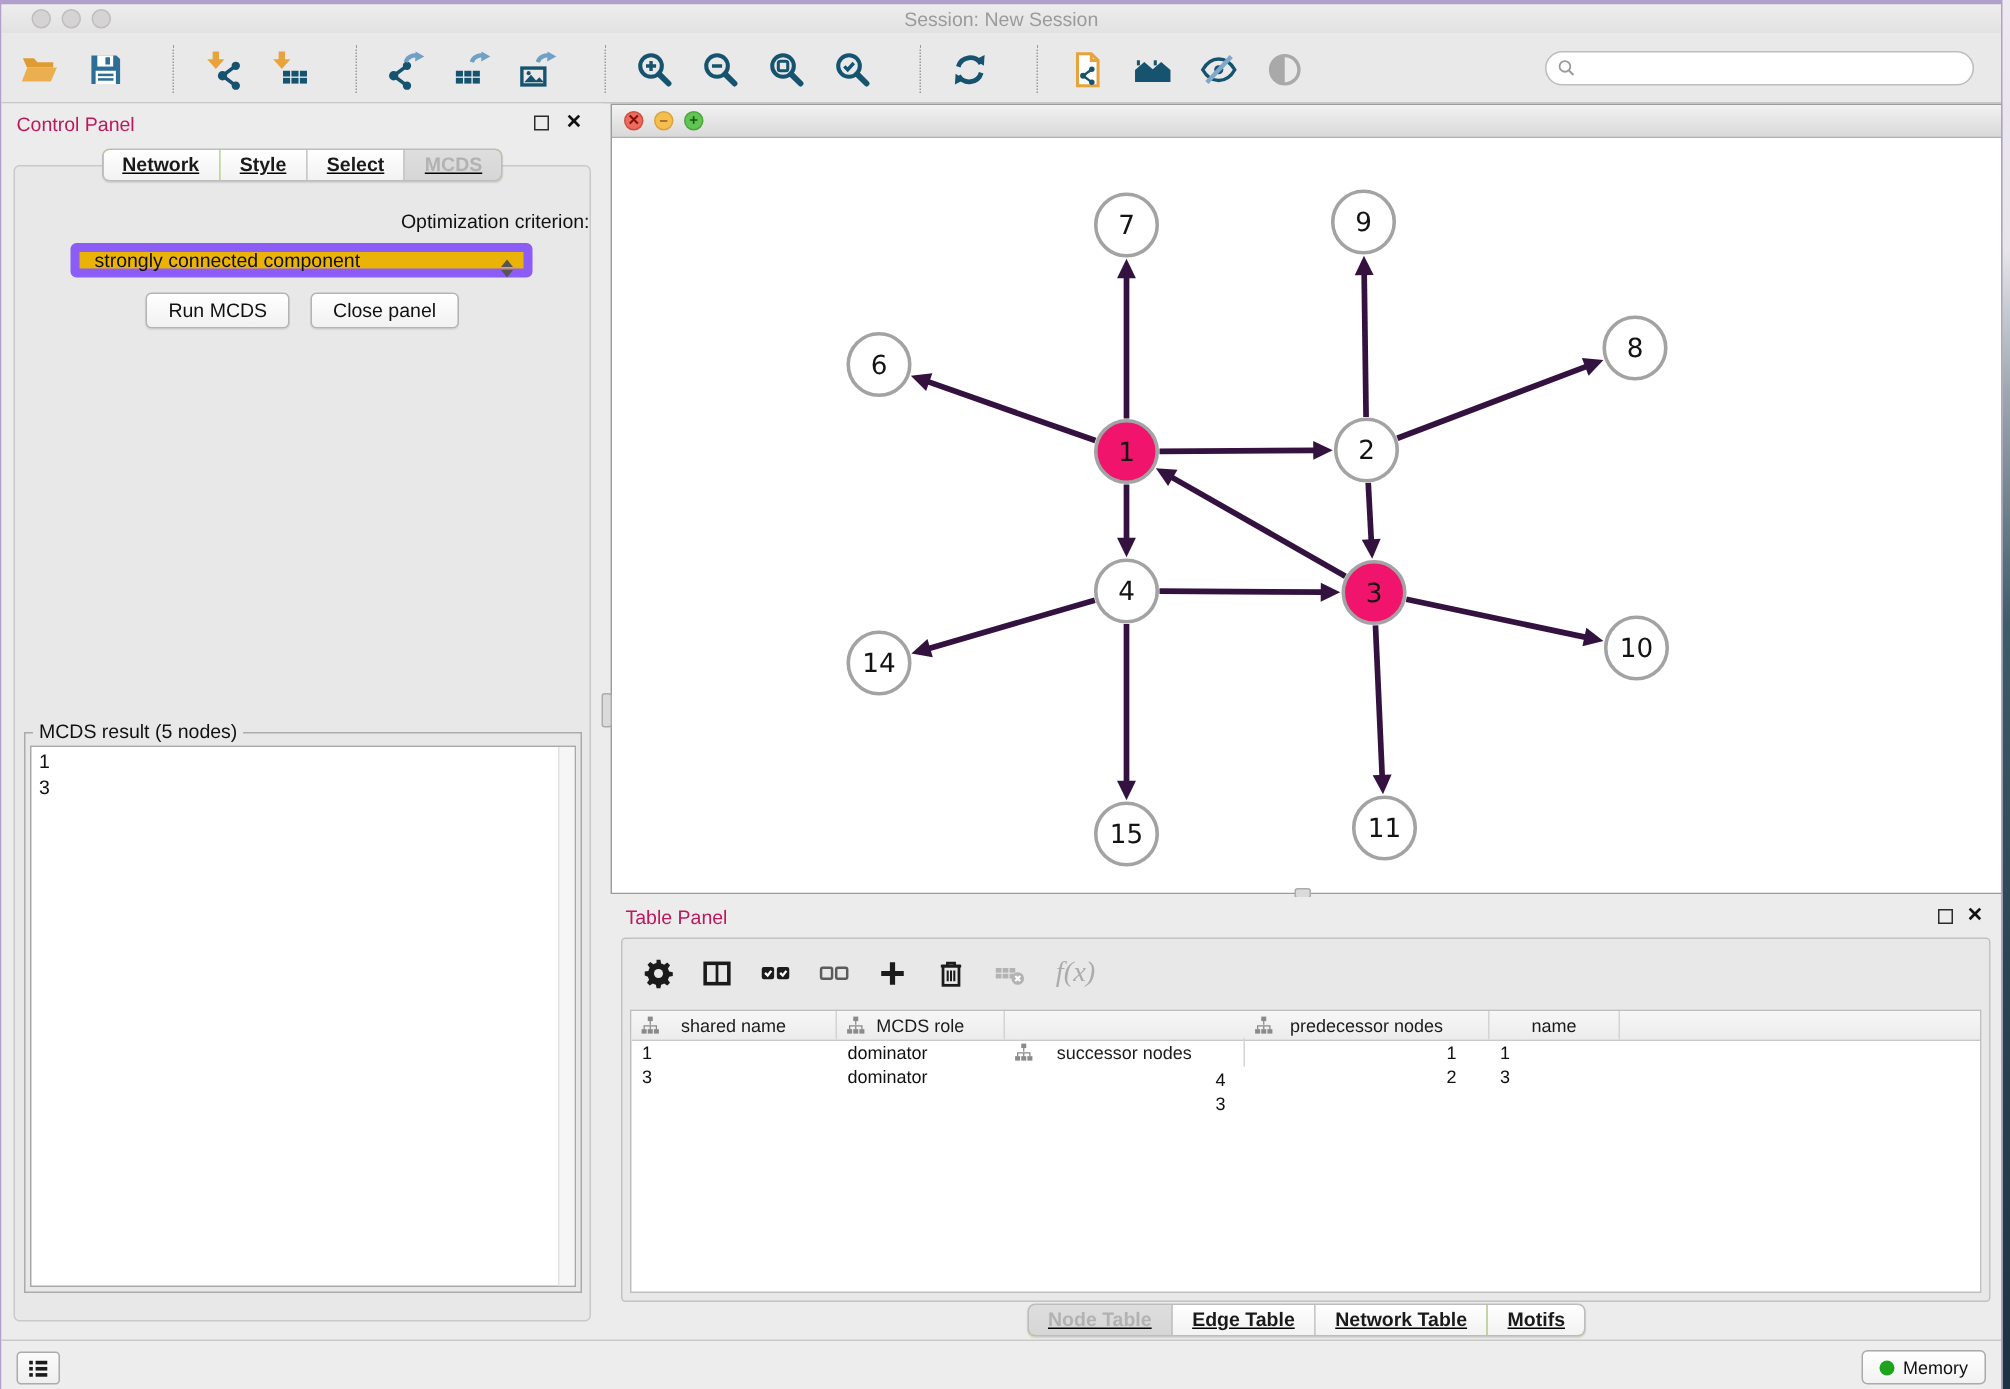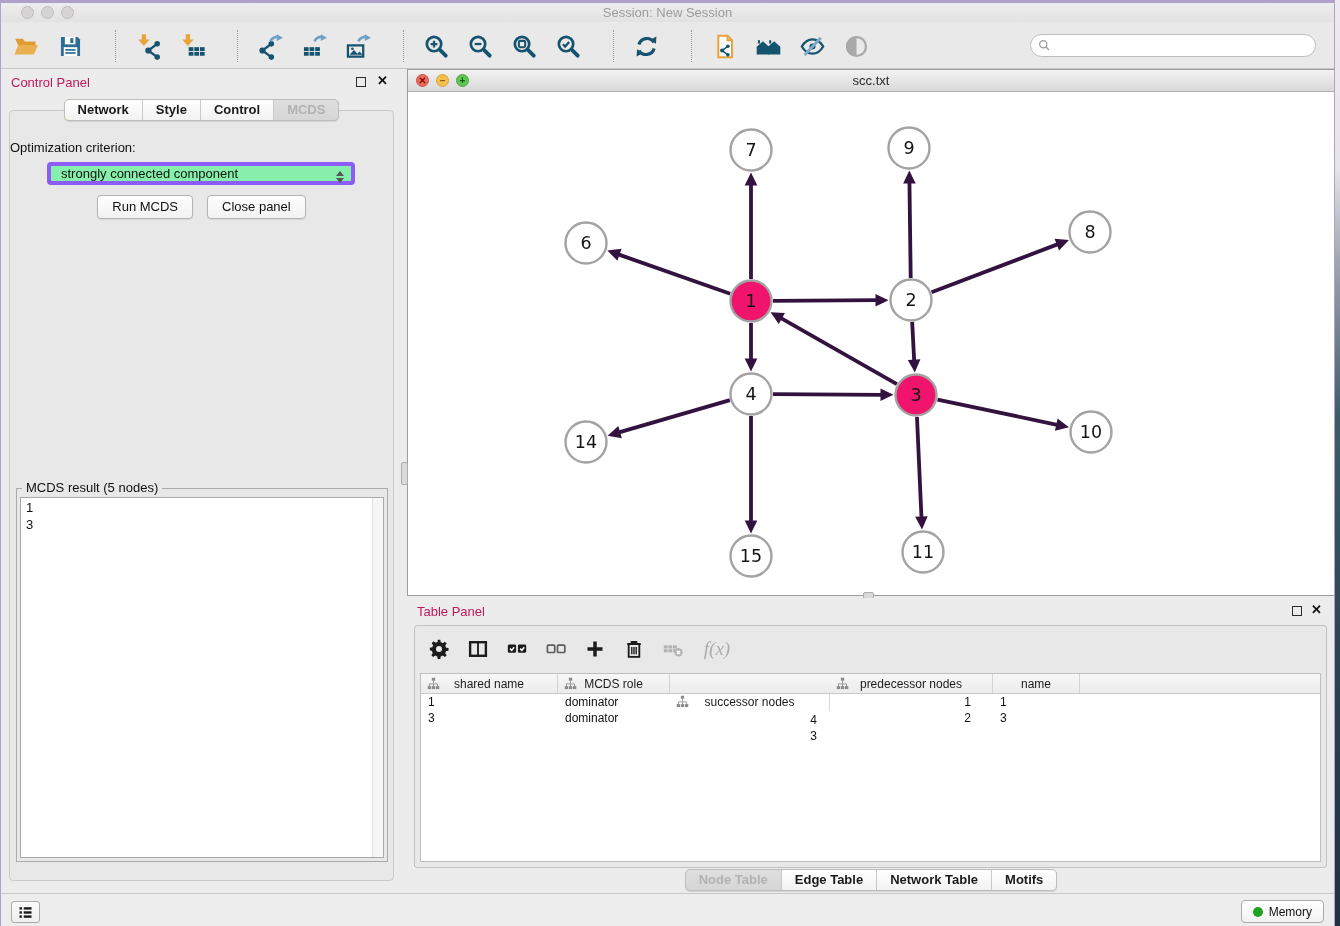--- a/index.html
+++ b/index.html
@@ -29,34 +29,34 @@
   .searchbox { position:absolute; right:18px; top:12px; width:286px; height:23px; background:#fff;
          border:1px solid #BDBDBD; border-radius:12px; display:flex; align-items:center; padding-left:7px; }
   .searchbox input { border:none; outline:none; flex:1; height:18px; font-size:12px; background:transparent; }
 
   
   .panel-header-title { position:absolute; left:10px; top:6px; font-size:13px; color:#be185d; }
   .float-icon { position:absolute; top:8px; width:10px; height:10px; border:1.6px solid #2B2B2B; background:transparent; }
   .close-icon { position:absolute; top:4px; font-size:13px; font-weight:bold; color:#111; }
 
   .seg { display:inline-flex; border:1px solid #BDBDBD; border-radius:5px; overflow:hidden;
-         background:#84cc16; box-shadow:0 1px 1px rgba(0,0,0,.10); }
+         background:#84cc16; box-shadow:0 1px 1px rgba(0,0,0,.10);text-decoration:underline; }
   .seg .s { padding:2px 13px 3px; font-size:13px; font-weight:600; color:#1A1A1A;
          background:linear-gradient(#FFFFFF,#F2F2F2); border-right:1px solid #C9C9C9; white-space:nowrap; }
   .seg .s:last-child { border-right:none; }
   .seg .s.active { background:linear-gradient(#DEDEDE,#D6D6D6); color:#B2B2B2; }
 
   
   .control-panel { position:absolute; left:0; top:66px; width:401px; height:824px; background:#ECECEC; }
   .cp-tabs { position:absolute; left:0; right:0; top:30px; text-align:center; z-index:2; }
   .cp-content { position:absolute; left:8px; right:8px; top:41px; bottom:12px;
          background:#E8E8E8; border:1px solid #C9C9C9; border-radius:4px; }
-  .opt-label { position:absolute; left:0; right:0; top:29px; text-align:left; font-size:13px; color:#111; }
-  .opt-select { position:absolute; left:37px; top:51px; width:308px; height:23px; background:#86efac;
-         border:4px solid #8b5cf6; border-radius:4px; font-size:13px; color:#111;
+  .opt-label { position:absolute; left:0; right:0; top:29px; text-align:right; font-size:13px; color:#111; }
+  .opt-select { position:absolute; left:37px; top:51px; width:308px; height:23px; background:#eab308;
+         border:6px solid #8b5cf6; border-radius:4px; font-size:13px; color:#111;
          display:flex; align-items:center; padding-left:10px; }
   .opt-select .stepper { position:absolute; right:6px; top:3px; width:11px; height:16px; display:flex;
          flex-direction:column; align-items:center; justify-content:center; gap:2px; }
   .opt-select .stepper i { width:0; height:0; border-left:4px solid transparent; border-right:4px solid transparent; }
   .opt-select .stepper .up { border-bottom:5px solid #555; }
   .opt-select .stepper .dn { border-top:5px solid #555; }
   .cp-buttons { position:absolute; left:0; right:0; top:84px; display:flex; justify-content:center; gap:14px; }
   .aqua-btn { background:linear-gradient(#FFFFFF,#F1F1F1); border:1px solid #B4B4B4; border-radius:4px;
          font-size:13px; color:#111; padding:3px 14px 4px; box-shadow:0 1px 1px rgba(0,0,0,.08); }
   .groupbox { position:absolute; left:6px; width:372px; top:377px; height:374px; border:1px solid #ABABAB; }
@@ -296,21 +296,21 @@
     </div>
   </div>
 
   <div class="control-panel">
     <div class="panel-header-title">Control Panel</div>
     <span class="float-icon" style="right:36px"></span>
     <span class="close-icon" style="right:14px">✕</span>
     <div class="cp-tabs"><span class="seg">
           <span class="s">Network</span>
           <span class="s">Style</span>
-          <span class="s">Control</span>
+          <span class="s">Select</span>
           <span class="s active">MCDS</span>
         </span></div>
     <div class="cp-content">
       <div class="opt-label">Optimization criterion:</div>
       <div class="opt-select">
         <span>strongly connected component</span>
         <span class="stepper">
             <i class="up"></i>
             <i class="dn"></i>
           </span>
@@ -325,21 +325,20 @@
 3</span><span class="result-scroll"></span></div>
       </div>
     </div>
   </div>
 
   <div class="net-window">
     <div class="net-titlebar">
       <span class="mac-dot mac-close" style="left:8px">✕</span>
       <span class="mac-dot mac-min" style="left:28px">–</span>
       <span class="mac-dot mac-zoom" style="left:48px">+</span>
-      <div class="net-title">scc.txt</div>
     </div>
     <div class="net-canvas">
       <svg id="graph-svg" viewBox="0 0 926 504" width="926" height="504">
           <g>
             <line x1="343" y1="187" x2="343" y2="91.5" stroke="#331240" stroke-width="3.8"></line>
             <polygon points="343,80.5 349.3,93.5 336.7,93.5" fill="#331240"></polygon>
           </g>
           <g>
             <line x1="322.2449403778676" y1="201.7042820722201" x2="209.60429533370163" y2="162.10938866275572" stroke="#331240" stroke-width="3.8"></line>
             <polygon points="199.22676552263542,158.46152969886577 213.5803472513961,156.82914140076142 209.40189062003125,168.71613009343727" fill="#331240"></polygon>

